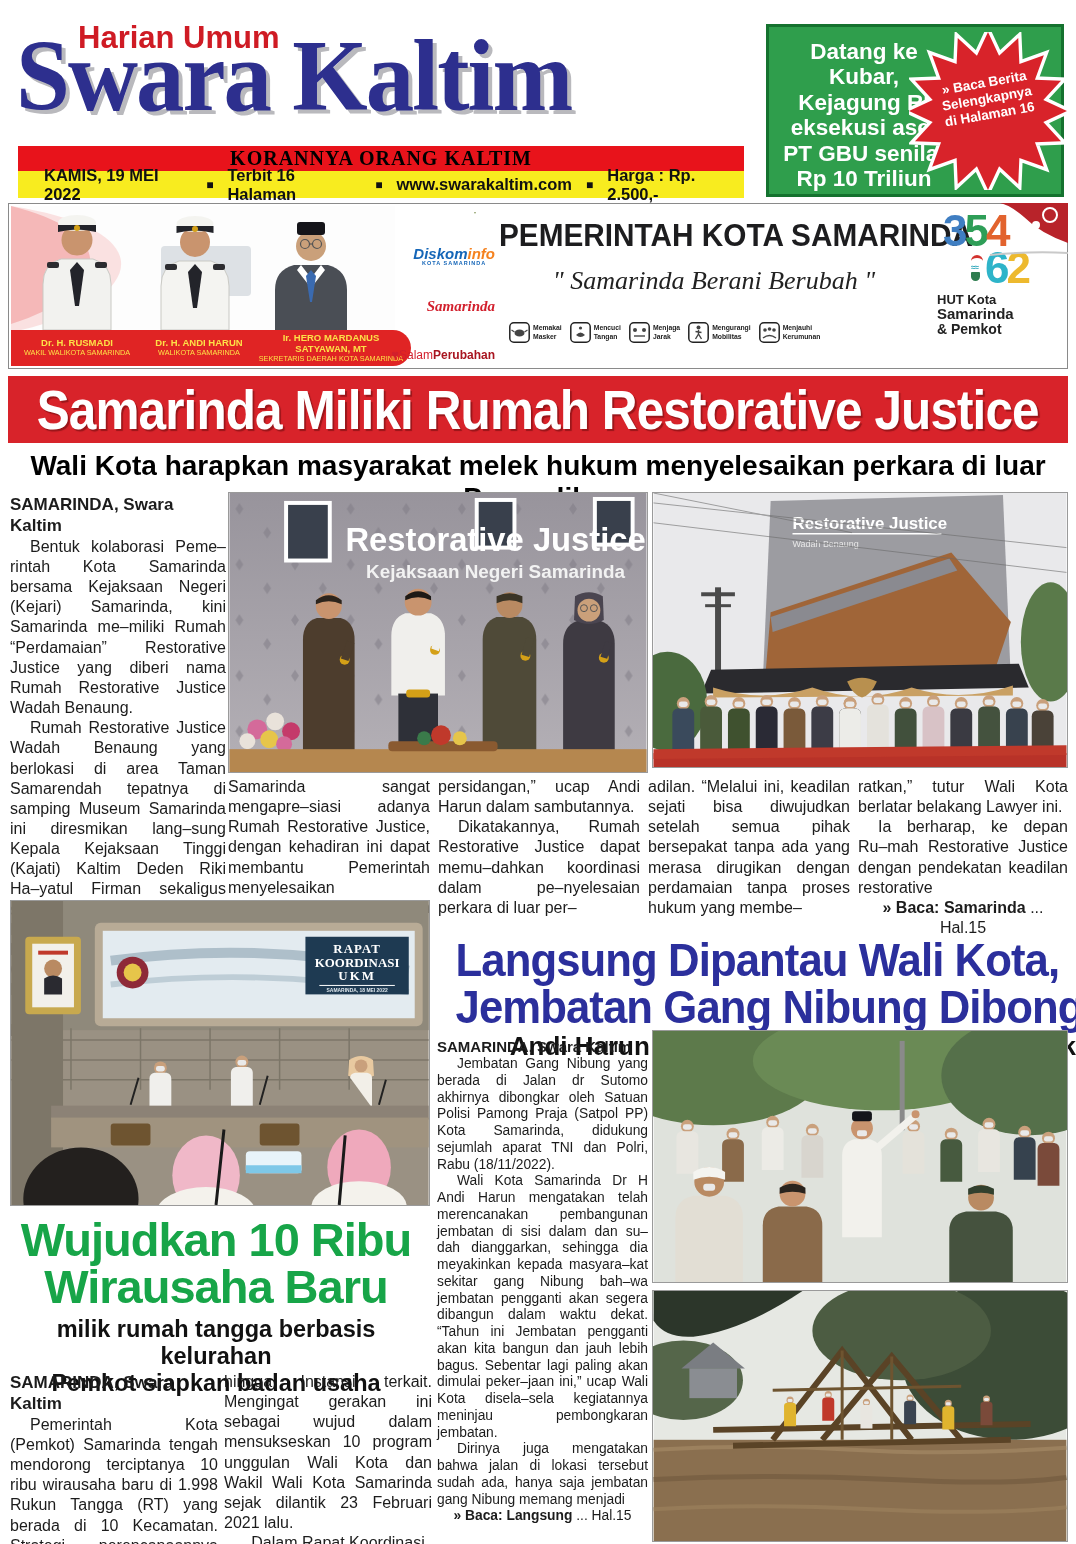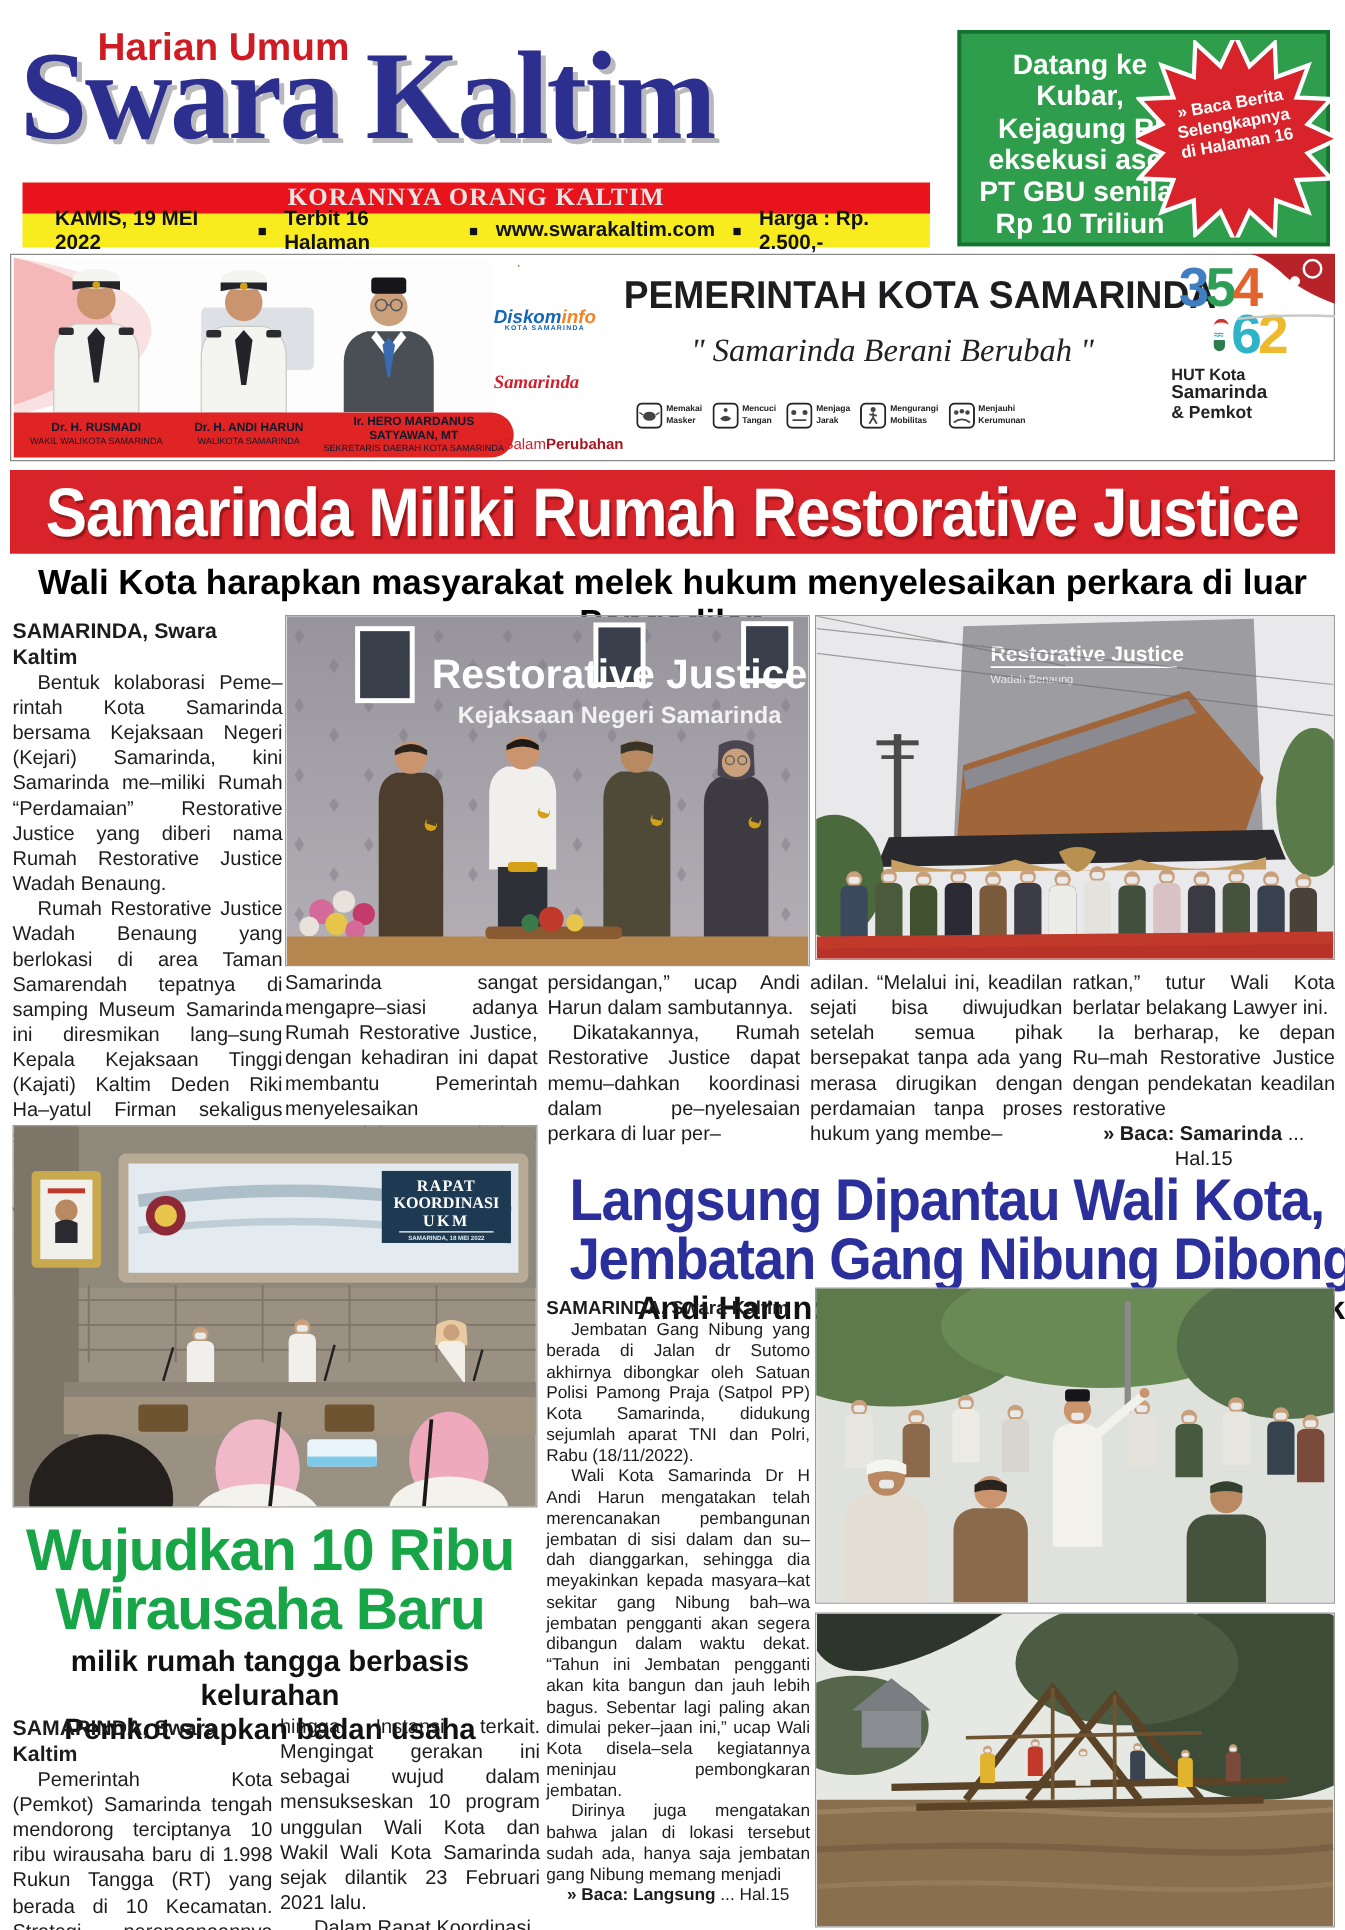--- a/index.html
+++ b/index.html
@@ -6,43 +6,43 @@
   #page{position:relative;width:1076px;height:1544px;margin:0 auto;background:#fff;
         font-family:"Liberation Sans",sans-serif;overflow:hidden;color:#1c1c1c;padding-left:24px;}
   .abs{position:absolute;}
 
   
   .tagline{left:78px;top:20px;font-size:31px;font-weight:700;color:#cf1b24;}
   .mast-title{left:16px;top:26px;width:732px;font-family:"Liberation Serif","DejaVu Serif",serif;
       font-weight:700;font-size:97px;line-height:1;color:#2d2f8e;letter-spacing:-2px;
       text-shadow:4px 4px 0 #b9b9bd;white-space:nowrap;transform:scaleY(1.04);transform-origin:top left;}
   .red-bar{left:18px;top:146px;width:726px;height:25px;background:#e8131b;display:flex;align-items:center;justify-content:center;}
-  .red-bar span{color:#e5e5e5;font-family:"Liberation Serif",serif;font-weight:700;font-size:20px;letter-spacing:1px;}
+  .red-bar span{color:#000000;font-family:"Liberation Serif",serif;font-weight:700;font-size:20px;letter-spacing:1px;}
   .yellow-bar{left:18px;top:171px;width:726px;height:27px;background:#f8ec1f;display:flex;align-items:center;
       gap:14px;padding-left:26px;box-sizing:border-box;font-size:16.5px;font-weight:700;color:#111;}
   .sq{font-size:12px;}
 
   
   .promo{left:766px;top:24px;width:298px;height:173px;background:#2f9e4c;border:3px solid #15722f;box-sizing:border-box;}
   .promo-text{position:absolute;left:6px;top:12px;width:178px;text-align:center;color:#fff;
       font-weight:700;font-size:22.5px;line-height:1.13;}
   .burst{position:absolute;right:-6px;top:5px;width:158px;height:158px;}
   .burst-label{position:absolute;right:6px;top:48px;width:136px;transform:rotate(-10deg);
       text-align:center;color:#fff;font-weight:700;font-size:13.5px;line-height:1.18;}
 
   
   .gov{left:8px;top:203px;width:1060px;height:166px;background:#fff;border:1px solid #8a8a8a;box-sizing:border-box;}
   .officials-svg{position:absolute;left:2px;top:2px;width:384px;height:124px;}
   .ribbon{position:absolute;left:2px;top:126px;width:400px;height:36px;background:#e02424;
       border-radius:0 18px 18px 0;display:flex;align-items:center;}
-  .ribbon .seg{flex:0 0 auto;text-align:center;color:#0f172a;line-height:1.15;}
+  .ribbon .seg{flex:0 0 auto;text-align:center;color:#fde047;line-height:1.15;}
   .seg .nm{font-size:9.5px;font-weight:700;}
   .seg .tt{font-size:7.3px;}
   .logo-col{position:absolute;left:386px;top:6px;width:100px;height:154px;display:flex;flex-direction:column;
-      align-items:flex-start;justify-content:space-between;padding:2px 0;box-sizing:border-box;gap:32px;}
+      align-items:flex-end;justify-content:space-between;padding:2px 0;box-sizing:border-box;gap:32px;}
   .diskom{font-style:italic;font-weight:700;font-size:15px;color:#1566b8;line-height:1;text-align:center;}
   .diskom .inf{color:#f5821f;}
   .diskom .sub{display:block;font-style:normal;font-weight:700;font-size:5.5px;color:#1566b8;letter-spacing:1px;}
   .smr-script{font-family:"Liberation Serif",serif;font-style:italic;font-weight:700;font-size:15px;color:#d21f2c;}
   .salam{font-size:12px;color:#d21f2c;}
   .salam b{color:#a8141f;}
   .heart{color:#d21f2c;font-size:13px;}
   .gov-center{position:absolute;left:490px;top:14px;width:430px;text-align:center;}
   .org-name{font-size:31px;font-weight:700;color:#1d1d1f;letter-spacing:0;white-space:nowrap;transform:scaleX(.96);transform-origin:left;}
   .motto{margin-top:12px;font-family:"Liberation Serif",serif;font-style:italic;font-size:26px;color:#222;}

